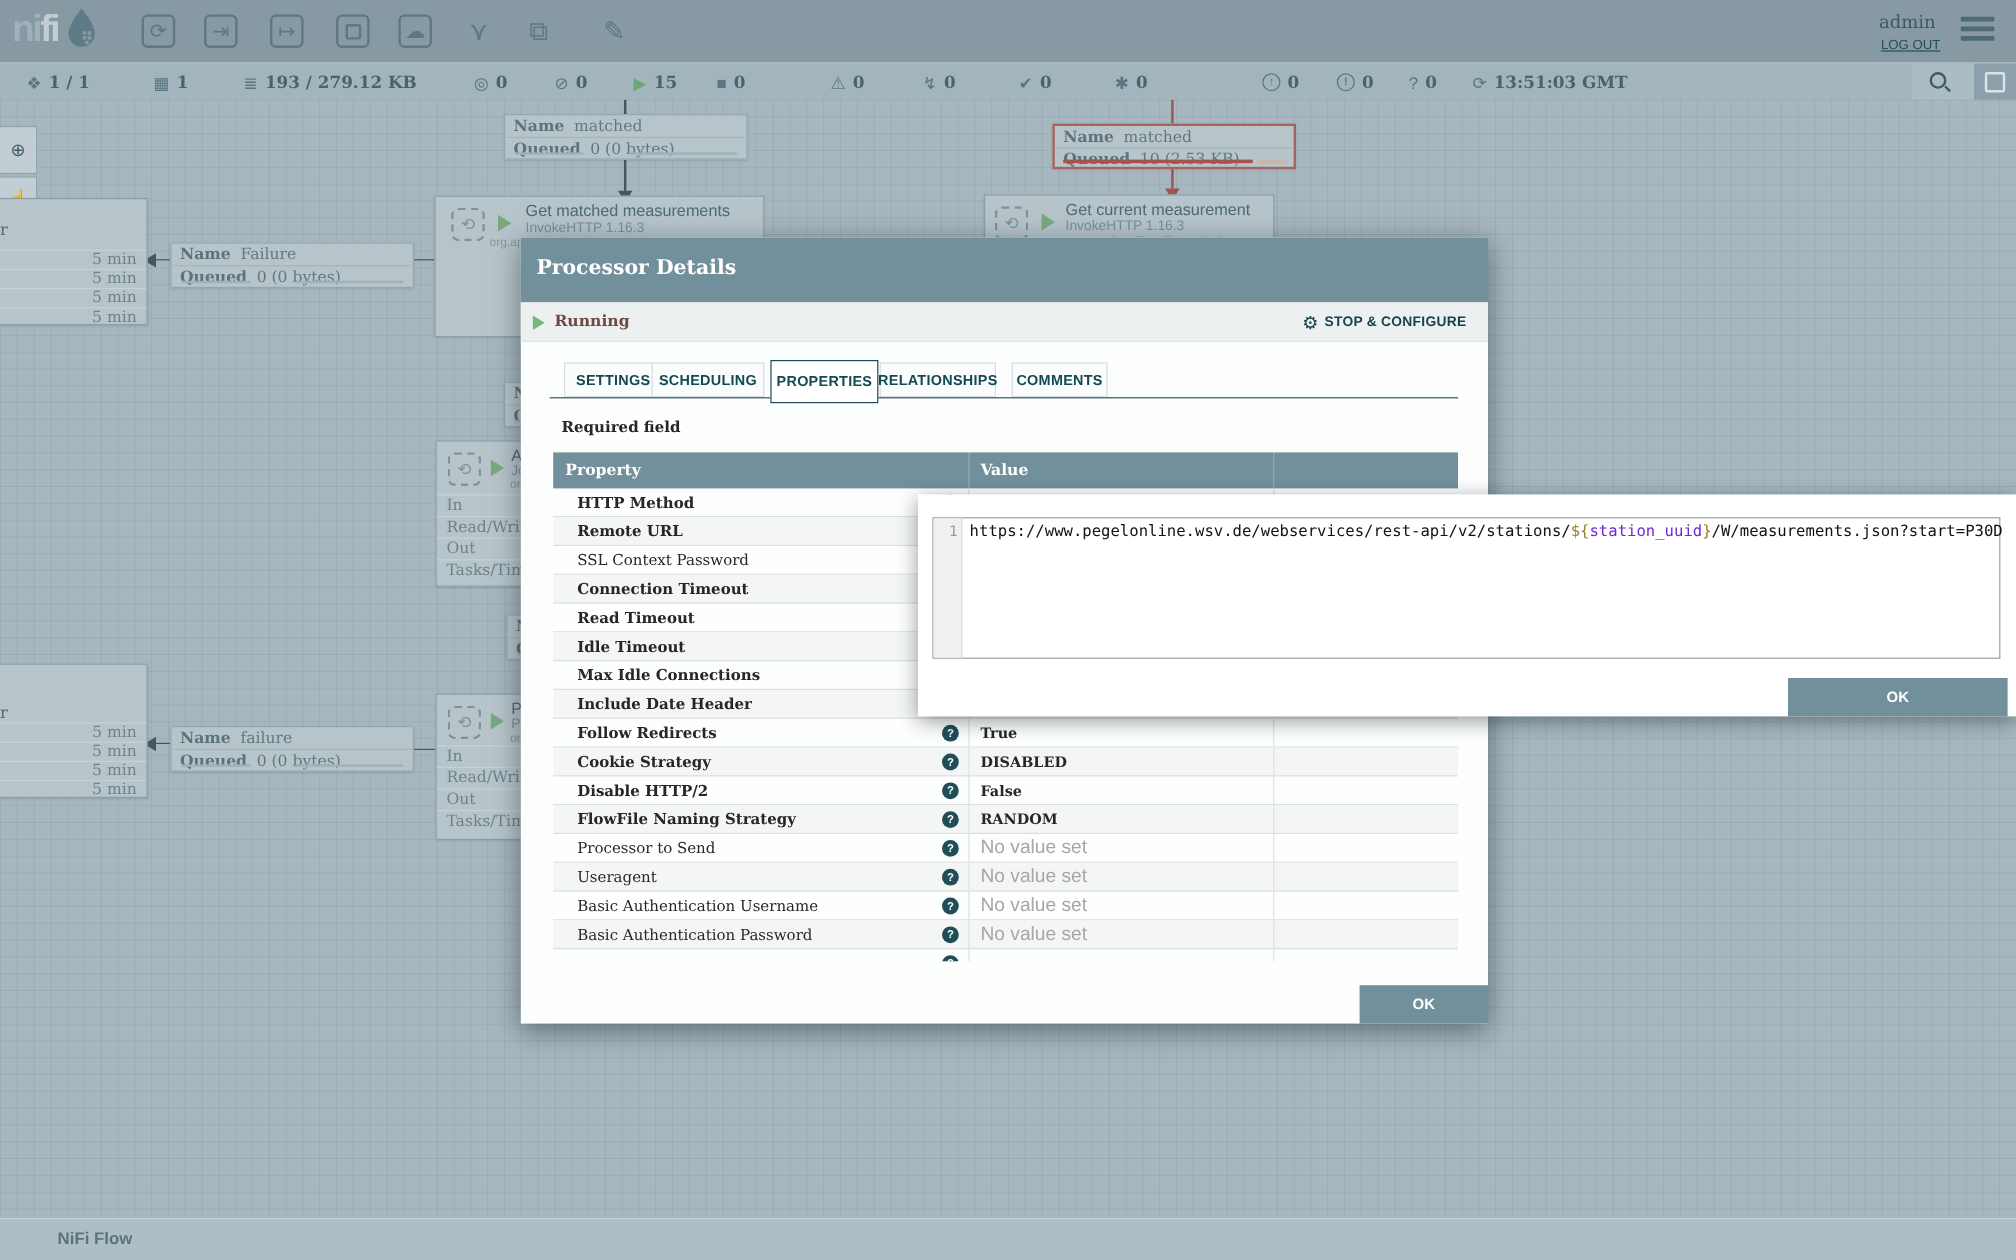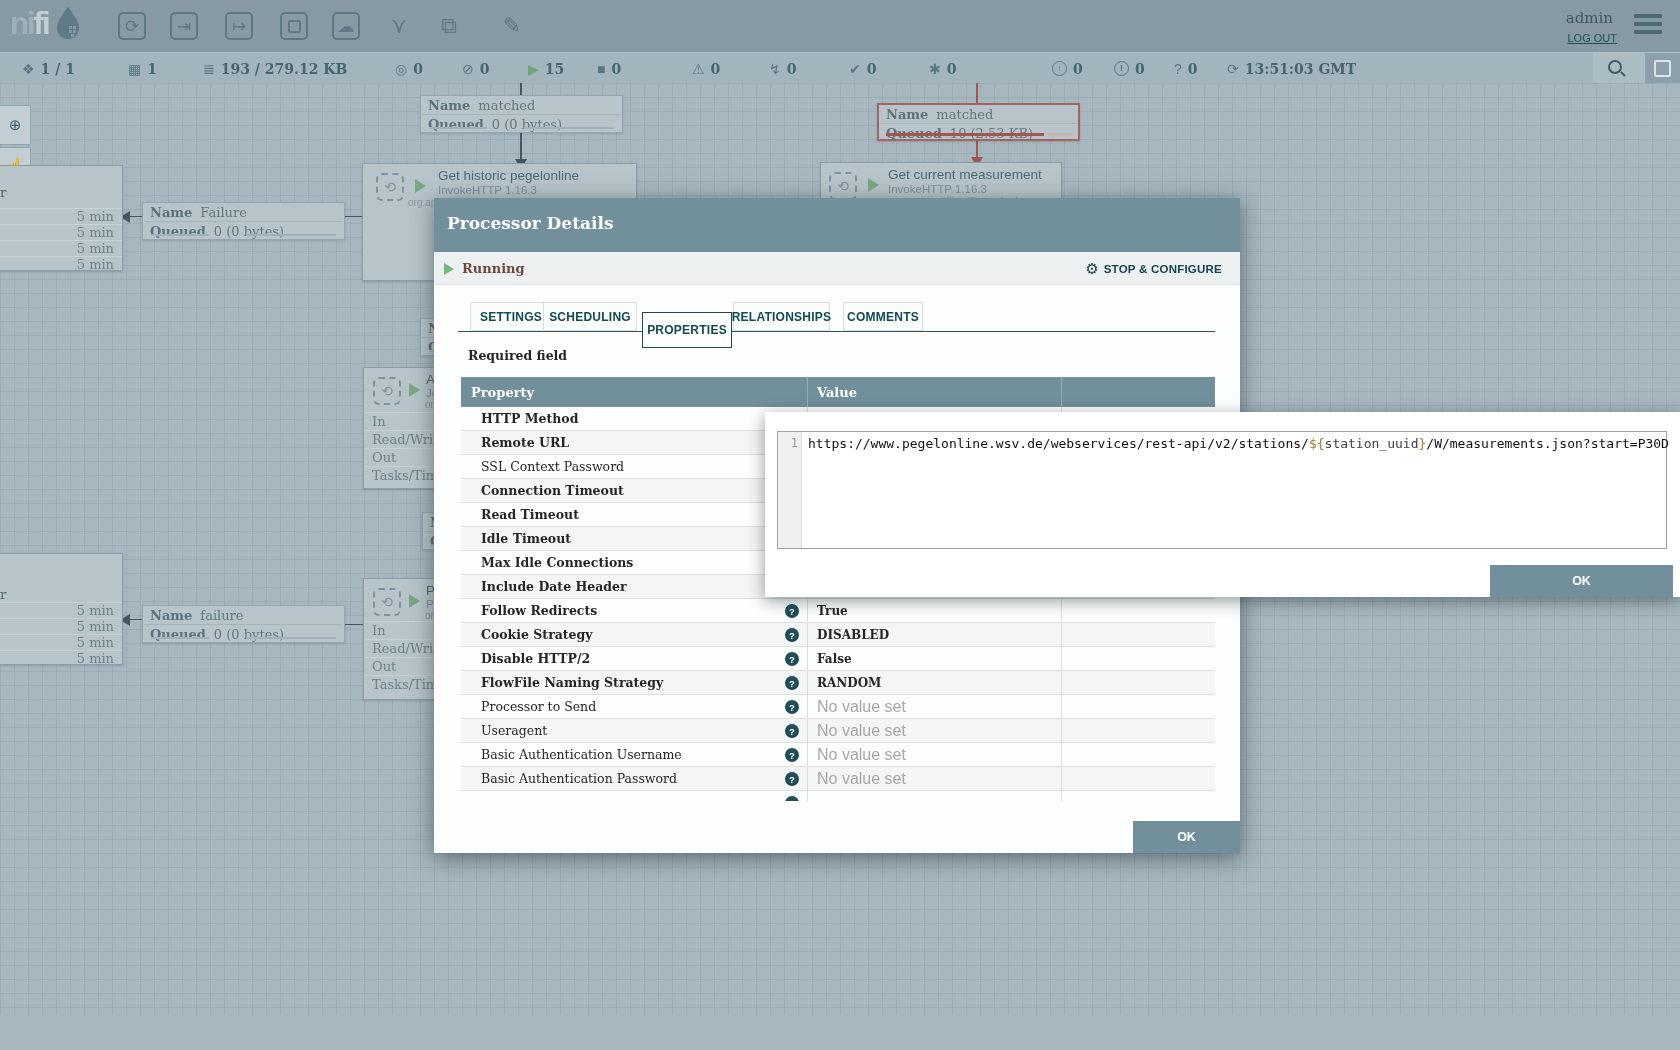--- a/index.html
+++ b/index.html
@@ -66,21 +66,21 @@
   #dlg{left:434px;top:198px;width:806px;height:655px;background:#fdfefe;box-shadow:0 5px 22px rgba(20,30,36,.5);}
   #dlg-hd{left:0;top:0;width:100%;height:54px;background:#72909c;}
   #dlg-title{left:13px;top:15px;font-size:17px;font-weight:bold;color:#fff;}
   #dlg-status{left:0;top:54px;width:100%;height:33px;background:#edf0f1;border-bottom:1px solid #e0e4e6;box-sizing:border-box;}
   #run-tri{left:10px;top:11px;width:0;height:0;border-top:6px solid transparent;border-bottom:6px solid transparent;border-left:10px solid #77b77c;}
   #run-txt{left:28px;top:9px;font-size:13px;font-weight:bold;color:#6d4a41;}
   #stopcfg{right:18px;top:8px;display:flex;align-items:center;gap:5px;color:#17434e;cursor:pointer;}
   #stopcfg .gear{font-size:15px;}
   #stopcfg .txt{font-size:11.5px;font-weight:bold;letter-spacing:.02em;}
   .tab{top:104px;height:29px;background:#fbfcfc;border:1px solid #d8dde0;box-sizing:border-box;display:flex;align-items:center;justify-content:center;font-size:12px;font-weight:bold;color:#114a54;letter-spacing:.02em;cursor:pointer;}
-  .tab.active{top:102px;height:36px;background:#fff;border:1px solid #1d4a54;z-index:3;margin-top:12px;}
+  .tab.active{top:102px;height:36px;background:#fff;border:1px solid #1d4a54;z-index:3;}
   #tabline{left:24px;top:133px;width:757px;height:1px;background:#2e565f;z-index:2;}
   #reqnote{left:34px;top:150px;font-size:12.5px;font-weight:bold;color:#262626;}
   #ptable{left:27px;top:179px;width:754px;}
   #ptable .thead{height:30px;background:#72909c;position:relative;display:flex;align-items:center;}
   #ptable .thead .h1{padding-left:10px;width:336px;font-size:13px;font-weight:bold;color:#fff;}
   #ptable .thead .h2{padding-left:10px;font-size:13px;font-weight:bold;color:#fff;}
   #ptable .thead .seam{position:absolute;top:0;width:1px;height:31px;background:rgba(255,255,255,.25);}
   .prow{position:relative;height:24px;border-bottom:1px solid #dcdfe1;box-sizing:border-box;display:flex;align-items:center;cursor:pointer;}
   .prow.even{background:#f4f6f6;}
   .prow .pname{padding-left:20px;font-size:12.5px;color:#262626;}
@@ -93,21 +93,21 @@
   .prow.sliver{height:10px;overflow:hidden;border-bottom:none;}
   #dlg-ok{right:0;bottom:0;width:107px;height:32px;background:#72909c;color:#fff;font-size:12.5px;font-weight:bold;display:flex;align-items:center;justify-content:center;cursor:pointer;}
 
   
   #popup{left:765px;top:412px;width:915px;height:185px;background:#fff;box-shadow:0 4px 16px rgba(20,30,36,.45);z-index:30;}
   #editor{left:12px;top:19px;width:890px;height:118px;border:1px solid #a1a1a1;box-sizing:border-box;background:#fff;}
   #gutter{left:0;top:0;width:24px;height:100%;background:#f0f0f0;border-right:1px solid #ddd;box-sizing:border-box;}
   #lnum{right:3px;top:4px;font-size:12px;color:#9a9a9a;}
   #codeline{left:30px;top:4px;font-size:13px;white-space:nowrap;color:#111;}
   #codeline .bracket{color:#9a7d2e;}
-  #codeline .param{color:#404040;}
+  #codeline .param{color:#6d28d9;}
   #pop-ok{right:7px;bottom:0;width:183px;height:32px;background:#72909c;color:#fff;font-size:12.5px;font-weight:bold;display:flex;align-items:center;justify-content:center;cursor:pointer;}
 
   
   #ftr{left:0;top:1015px;width:1680px;height:35px;background:#adbec5;border-top:1px solid #c2cfd4;box-sizing:border-box;}
   #crumb{left:48px;top:8px;font-size:14px;font-weight:bold;color:#5b7380;}
 </style>
 </head>
 <body>
 
 <div id="app">
@@ -237,21 +237,21 @@
       <div class="abs line red" style="left:976px;top:57px;width:2px;height:17px"></div>
       <div class="abs line" style="left:130px;top:536px;width:12px;height:1px"></div>
       <div class="abs line" style="left:342px;top:541px;width:21px;height:1px"></div>
       <div class="abs arrL" style="left:120px;top:128px"></div>
       <div class="abs arrL" style="left:120px;top:531px"></div>
       <div class="abs arrD" style="left:515px;top:76px"></div>
       <div class="abs arrD red" style="left:971px;top:74px"></div>
       <div class="abs proc" style="left:362px;top:80px;width:275px;height:118px">
         <div class="picon" style="left:13px;top:9px">⟲</div>
         <div class="ptri" style="left:52px;top:15px"></div>
-        <div class="ptitle" style="left:75px;top:4px">Get historic pegelonline</div>
+        <div class="ptitle" style="left:75px;top:4px">Get matched measurements</div>
         <div class="ptype" style="left:75px;top:20px">InvokeHTTP 1.16.3</div>
         <div class="pbundle" style="left:45px;top:33px">org.apache.nifi - nifi-standard-nar</div>
       </div>
       <div class="abs proc" style="left:820px;top:79px;width:242px;height:118px">
         <div class="picon" style="left:8px;top:9px">⟲</div>
         <div class="ptri" style="left:47px;top:15px"></div>
         <div class="ptitle" style="left:67px;top:4px">Get current measurement</div>
         <div class="ptype" style="left:67px;top:20px">InvokeHTTP 1.16.3</div>
         <div class="pbundle" style="left:67px;top:33px">org.apache.nifi - nifi-standard-nar</div>
       </div>
@@ -550,13 +550,16 @@
   <div id="popup" class="abs">
     <div id="editor" class="abs">
       <div id="gutter" class="abs">
         <div id="lnum" class="abs mono">1</div>
       </div>
       <div id="codeline" class="abs mono"><span>https://www.pegelonline.wsv.de/webservices/rest-api/v2/stations/</span><span class="bracket">${</span><span class="param">station_uuid</span><span class="bracket">}</span><span>/W/measurements.json?start=P30D</span></div>
     </div>
     <div id="pop-ok" class="abs">OK</div>
   </div>
 
+  <div id="ftr" class="abs">
+    <div id="crumb" class="abs">NiFi Flow</div>
+  </div>
 </div>
 
 </body></html>

